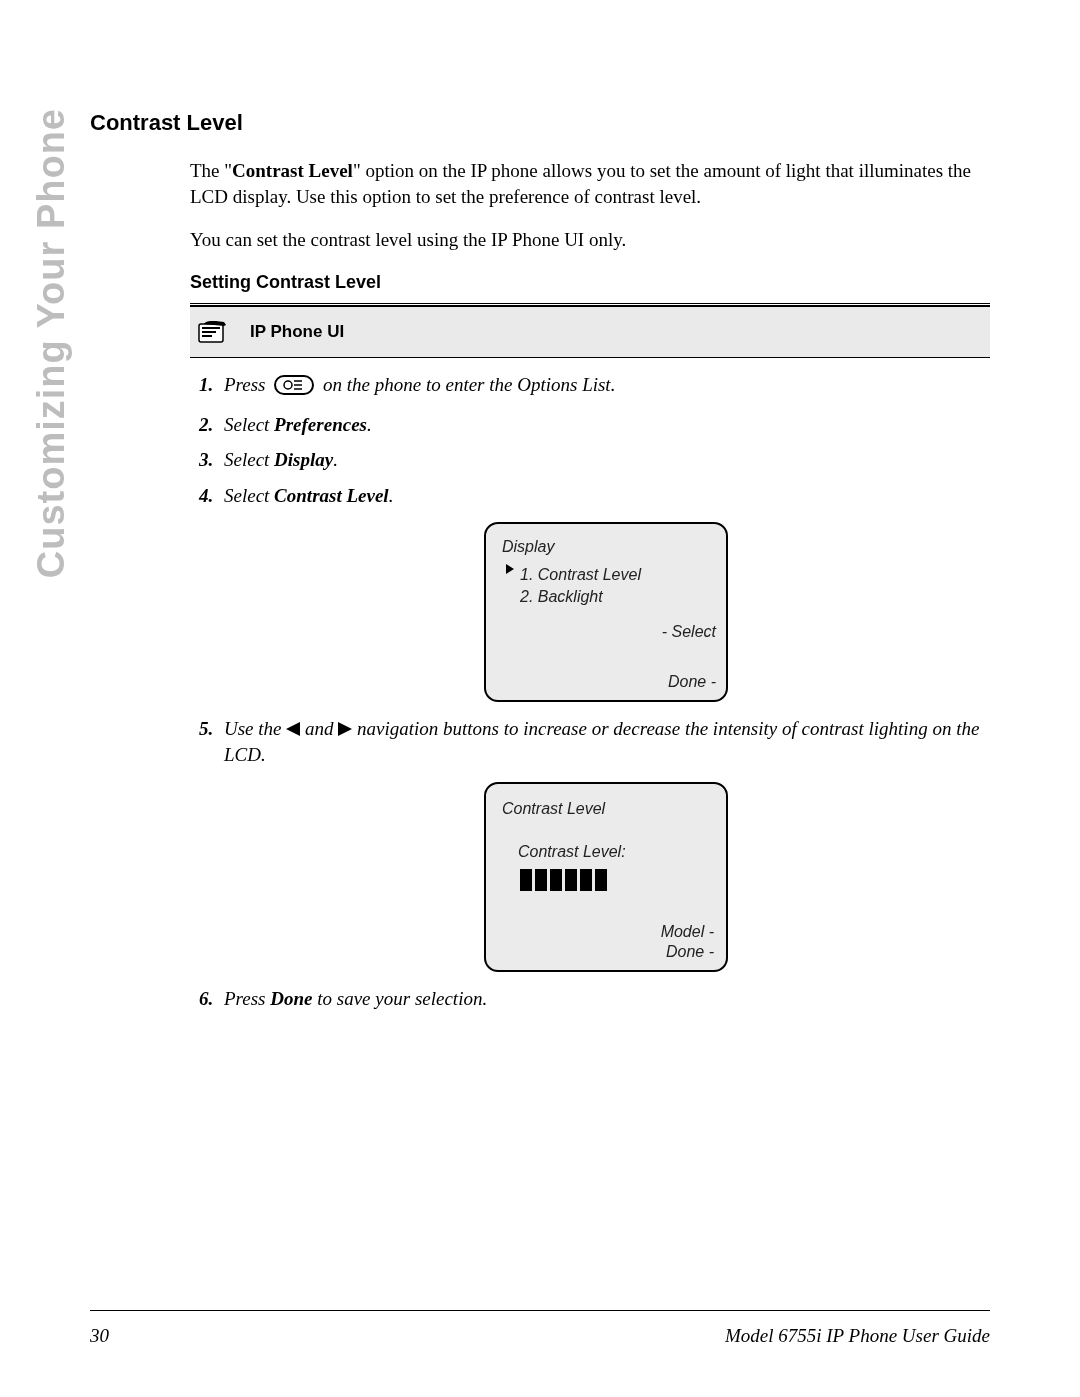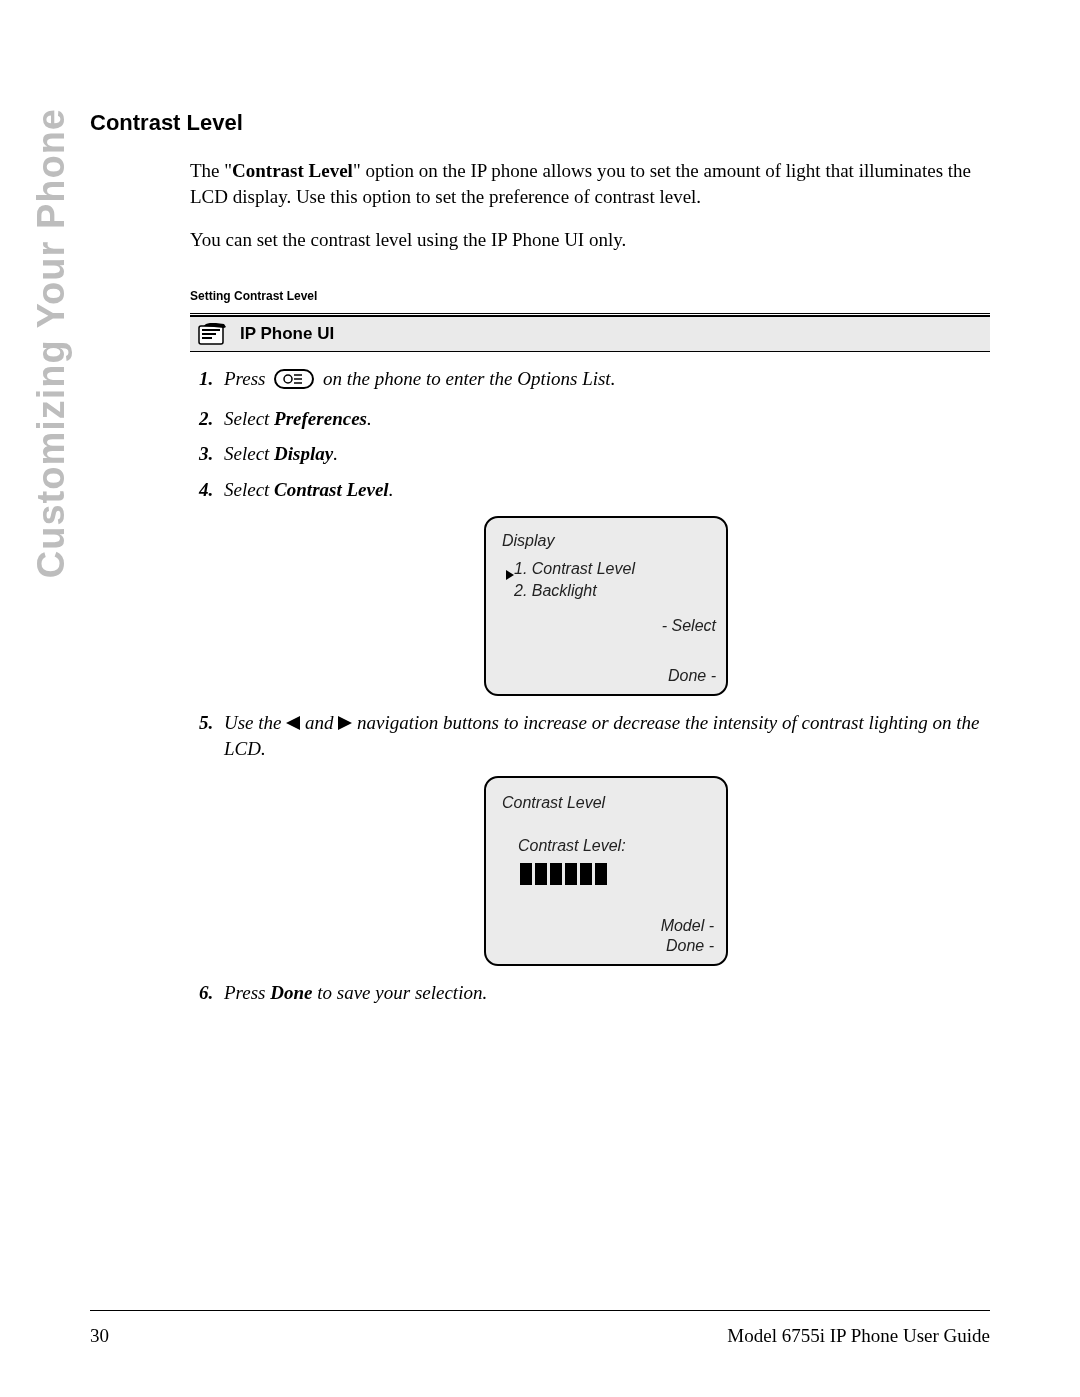--- a/index.html
+++ b/index.html
@@ -39,35 +39,35 @@
   }
   .body-block {
     margin-left: 100px;
     font-size: 19px;
     line-height: 1.35;
   }
   .body-block p { margin: 0 0 18px 0; }
   h3.sub-title {
     font-family: Arial, Helvetica, sans-serif;
     font-weight: 700;
-    font-size: 12px;
-    margin: 36px 0 10px 100px;
+    font-size: 18px;
+    margin: 19px 0 10px 100px;
   }
   .ui-band {
     margin: 0 0 14px 100px;
     border-top: 3px double #000;
     border-bottom: 1px solid #000;
   }
   .ui-band-inner {
     background: #eaeaea;
     border-top: 1px solid #000;
-    padding: 6px 8px;
+    padding: 14px 8px;
     display: flex;
     align-items: center;
-    gap: 10px;
+    gap: 20px;
   }
   .ui-band-label {
     font-family: Arial, Helvetica, sans-serif;
     font-weight: 700;
     font-size: 17px;
   }
   
   .page-icon svg { display: block; }
   ol.steps {
     margin: 0 0 0 100px;
@@ -110,21 +110,21 @@
     border-radius: 14px;
     background: #ebebeb;
     font-family: "Segoe UI", Arial, sans-serif;
     font-size: 16px;
     color: #222;
     padding: 12px 10px 8px 10px;
     box-sizing: border-box;
   }
   .lcd .title { margin: 0 0 6px 6px; }
   .lcd .menu { margin: 2px 0 10px 10px; }
-  .lcd .menu-row { display: flex; align-items: flex-end; }
+  .lcd .menu-row { display: flex; align-items: flex-start; gap: 6px; }
   .lcd .sel-tri {
     width: 0; height: 0;
     border-top: 5px solid transparent;
     border-bottom: 5px solid transparent;
     border-left: 8px solid #000;
   }
   .lcd .sel-spacer { width: 8px; height: 1px; }
   .lcd .soft-left { margin: 14px 0 0 0; text-align: right; }
   .lcd .soft-right { text-align: right; margin-top: 28px; }
   .lcd2 {
@@ -153,20 +153,21 @@
     bottom: 86px;
     border-top: 1px solid #000;
   }
   .footer {
     position: absolute;
     left: 90px; right: 90px;
     bottom: 50px;
     display: flex;
     justify-content: space-between;
     font-size: 19px;
+    font-style: italic;
   }
 </style>
 </head>
 <body>
 
 <div class="page">
 
   <div class="side-tab">Customizing Your Phone</div>
 
   <div class="content">

